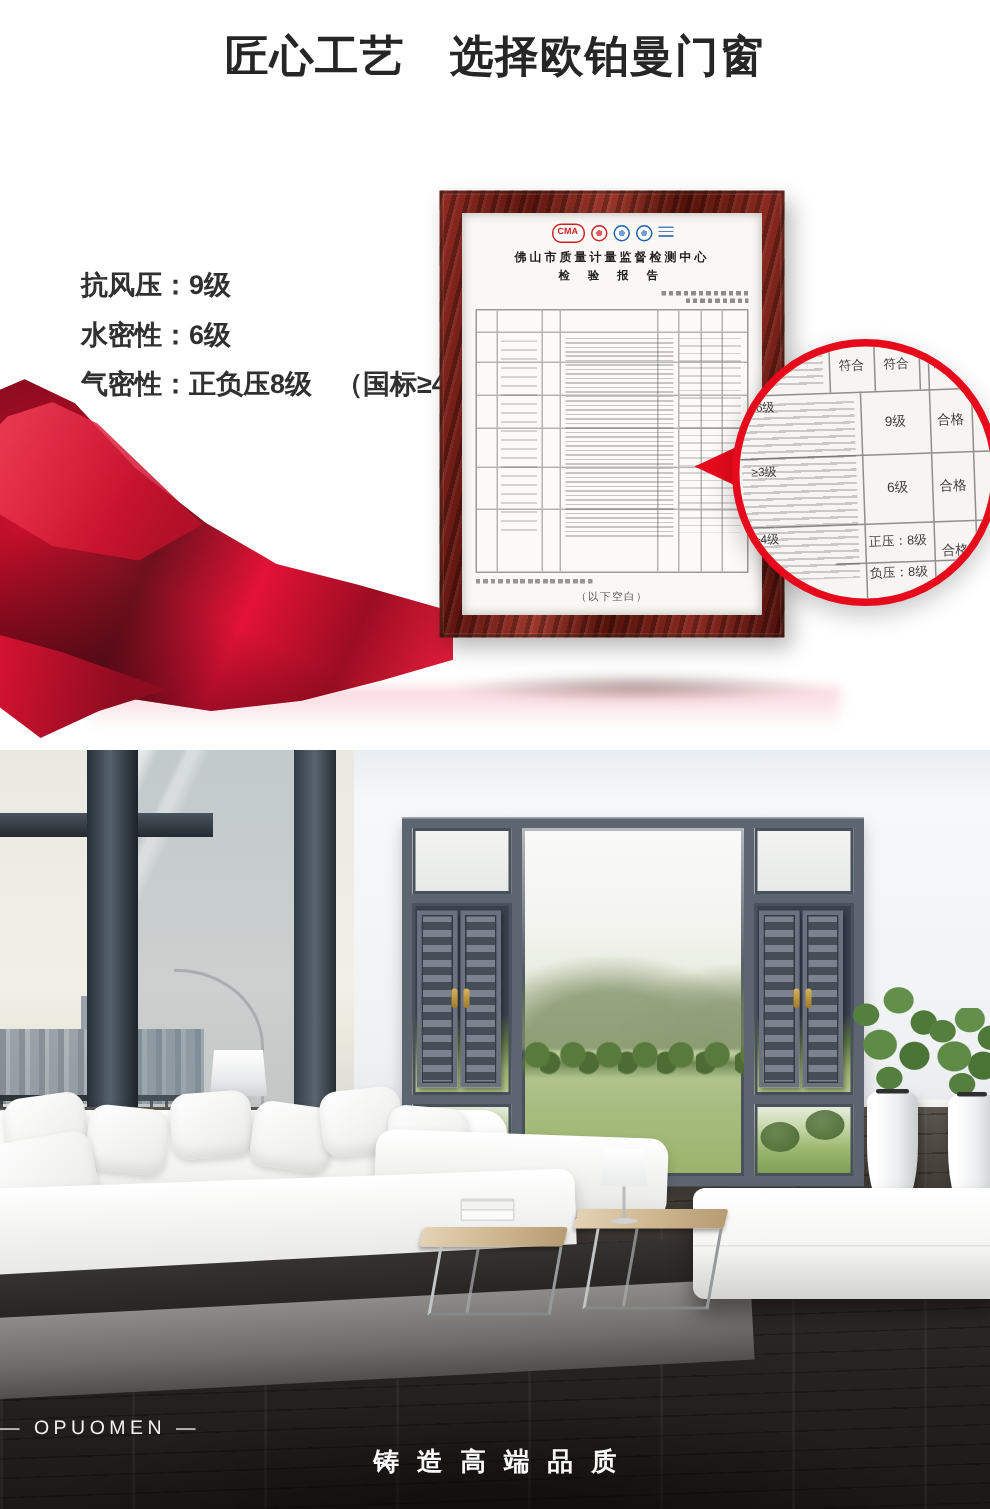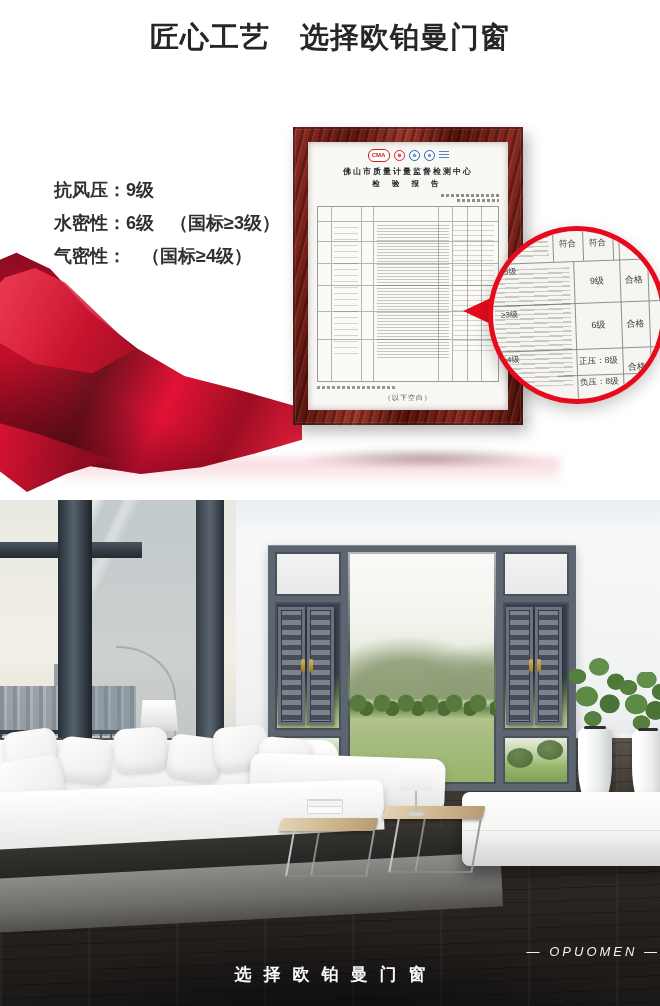--- a/index.html
+++ b/index.html
@@ -216,44 +216,44 @@
   .table{position:absolute;}
   .t-top{position:absolute;left:0;top:0;height:13px;border-radius:2px;transform:skewX(-14deg);
     background:linear-gradient(90deg,#e3d2b4,#cdb58d 55%,#b69b73);box-shadow:0 2px 3px rgba(0,0,0,.35);}
   .t-legs{position:absolute;border-left:2px solid #c2c5c7;border-right:2px solid #96999b;
     border-bottom:2px solid #85888a;transform:skewX(-10deg);}
   .t-legs::before{content:"";position:absolute;left:30%;top:0;bottom:0;border-left:2px solid rgba(170,173,175,.7);}
   .books{position:absolute;width:34px;height:6px;background:#fbfbfa;border:1px solid #d8d8d6;border-radius:1px;
     box-shadow:0 -6px 0 -1px #f3f3f1,0 -7px 0 0 #d8d8d6;}
 
   
-  .footer-brand{position:absolute;left:0;right:0;top:444px;text-align:right;color:#f2f2f2;
-    font-size:13px;letter-spacing:3px;font-style:italic;}
+  .footer-brand{position:absolute;left:0;right:0;top:444px;text-align:left;color:#f2f2f2;
+    font-size:13px;letter-spacing:3px;}
   .footer-tagline{position:absolute;left:0;right:0;top:463px;text-align:center;color:#fafafa;
     font-size:17px;font-weight:600;letter-spacing:12px;text-indent:12px;}
 </style>
 </head>
 <body>
 
 <div class="canvas">
 
   <h1 class="title">匠心工艺　选择欧铂曼门窗</h1>
 
   <div class="specs">
     <div class="spec-row">
       <span>抗风压：</span>
         <span>9级</span>
     </div>
     <div class="spec-row">
       <span>水密性：</span>
         <span>6级</span>
-        <span class="spec-standard">（国标≥3级）</span>
     </div>
     <div class="spec-row">
       <span>气密性：</span>
+        <span>正负压8级</span>
         <span class="spec-standard">（国标≥4级）</span>
     </div>
   </div>
 
   <div class="silk-refl"></div>
   <div class="silk-a"></div>
   <div class="silk-a2"></div>
   <div class="silk-b"></div>
   <div class="frame-shadow"></div>
 
@@ -400,16 +400,16 @@
     </div>
     <div class="table" style="left:384px;top:306px;width:100px;height:70px">
       <div class="t-top" style="width:100px"></div>
       <div class="t-legs" style="left:9px;top:13px;width:80px;height:52px"></div>
     </div>
     <div class="tlamp-shade"></div>
     <div class="tlamp-stem"></div>
     <div class="tlamp-base"></div>
 
     <div class="footer-brand">— OPUOMEN —</div>
-    <div class="footer-tagline">选择欧铂曼门窗</div>
+    <div class="footer-tagline">铸造高端品质</div>
   </div>
 
 </div>
 
 </body></html>

